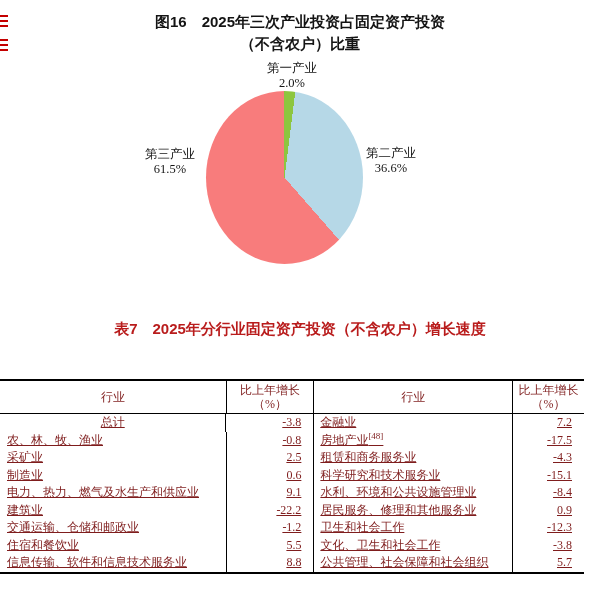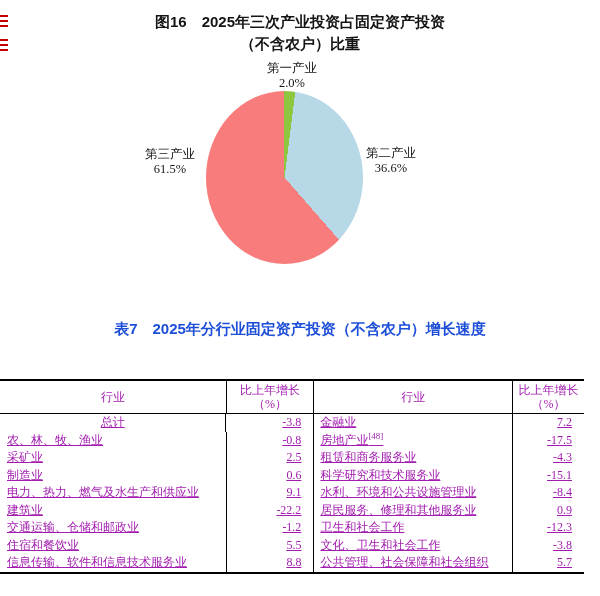--- a/index.html
+++ b/index.html
@@ -21,26 +21,26 @@
 
   .pie-label{position:absolute;width:110px;text-align:center;
              font-size:12.5px;line-height:15px;color:#141414;}
   .pl-1{left:237px;top:61px;}
   .pl-2{left:336px;top:146px;}
   .pl-3{left:115px;top:147px;}
 
   
   .tbl-title{position:absolute;top:320px;left:0;width:600px;text-align:center;
              font-family:"Liberation Sans","DejaVu Sans",sans-serif;
-             font-weight:bold;font-size:15px;color:#1d4ed8;}
+             font-weight:bold;font-size:15px;color:#b91c1c;}
 
   
   .tbl{position:absolute;top:379px;left:0;width:584px;
        border-top:2px solid #000;border-bottom:2px solid #000;
-       font-size:12px;line-height:17.5px;color:#a21caf;}
+       font-size:12px;line-height:17.5px;color:#7f1d1d;}
   .thead{display:flex;height:32px;border-bottom:1px solid #000;}
   .trow{display:flex;height:17.5px;text-decoration:underline;}
   .cell{box-sizing:border-box;overflow:hidden;white-space:nowrap;}
   .c1{width:233px;border-right:1px solid #000;}
   .c2{width:90px;border-right:1px solid #000;}
   .c3{width:204px;border-right:1px solid #000;}
   .c4{width:73px;}
   .hc{display:flex;flex-direction:column;justify-content:center;
       text-align:center;font-size:12px;line-height:14px;}
   .ind{padding-left:7px;}

